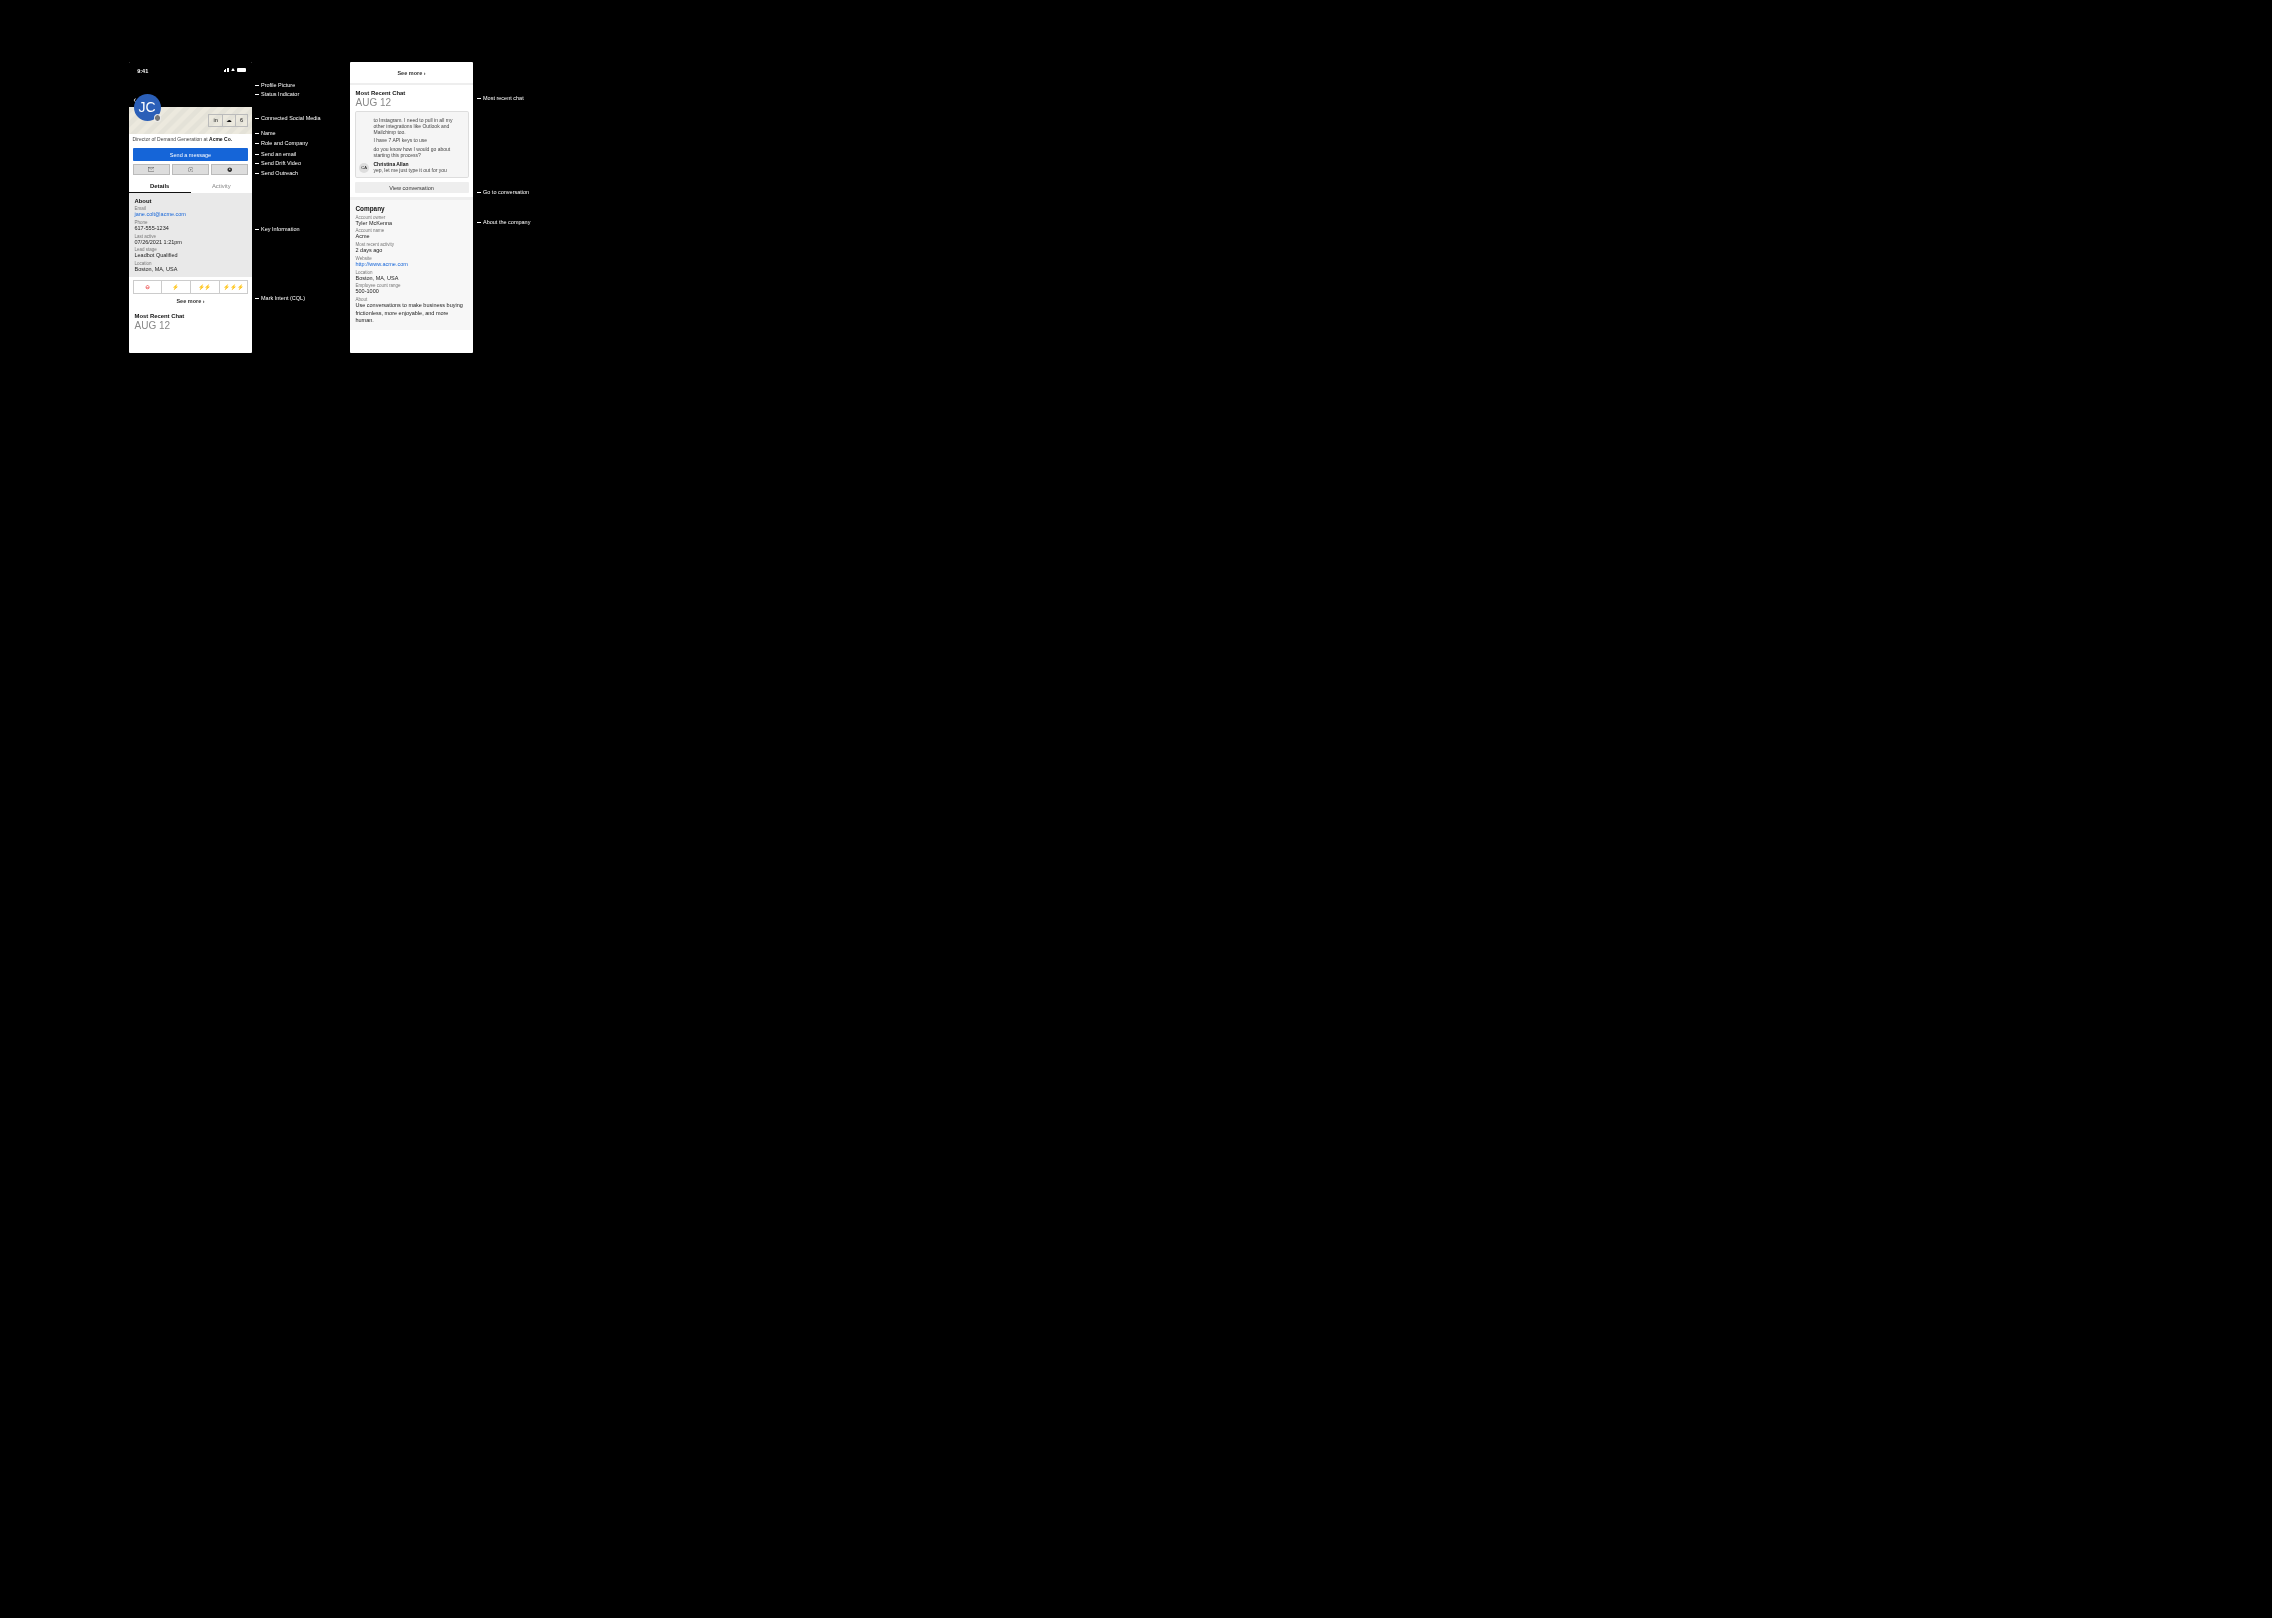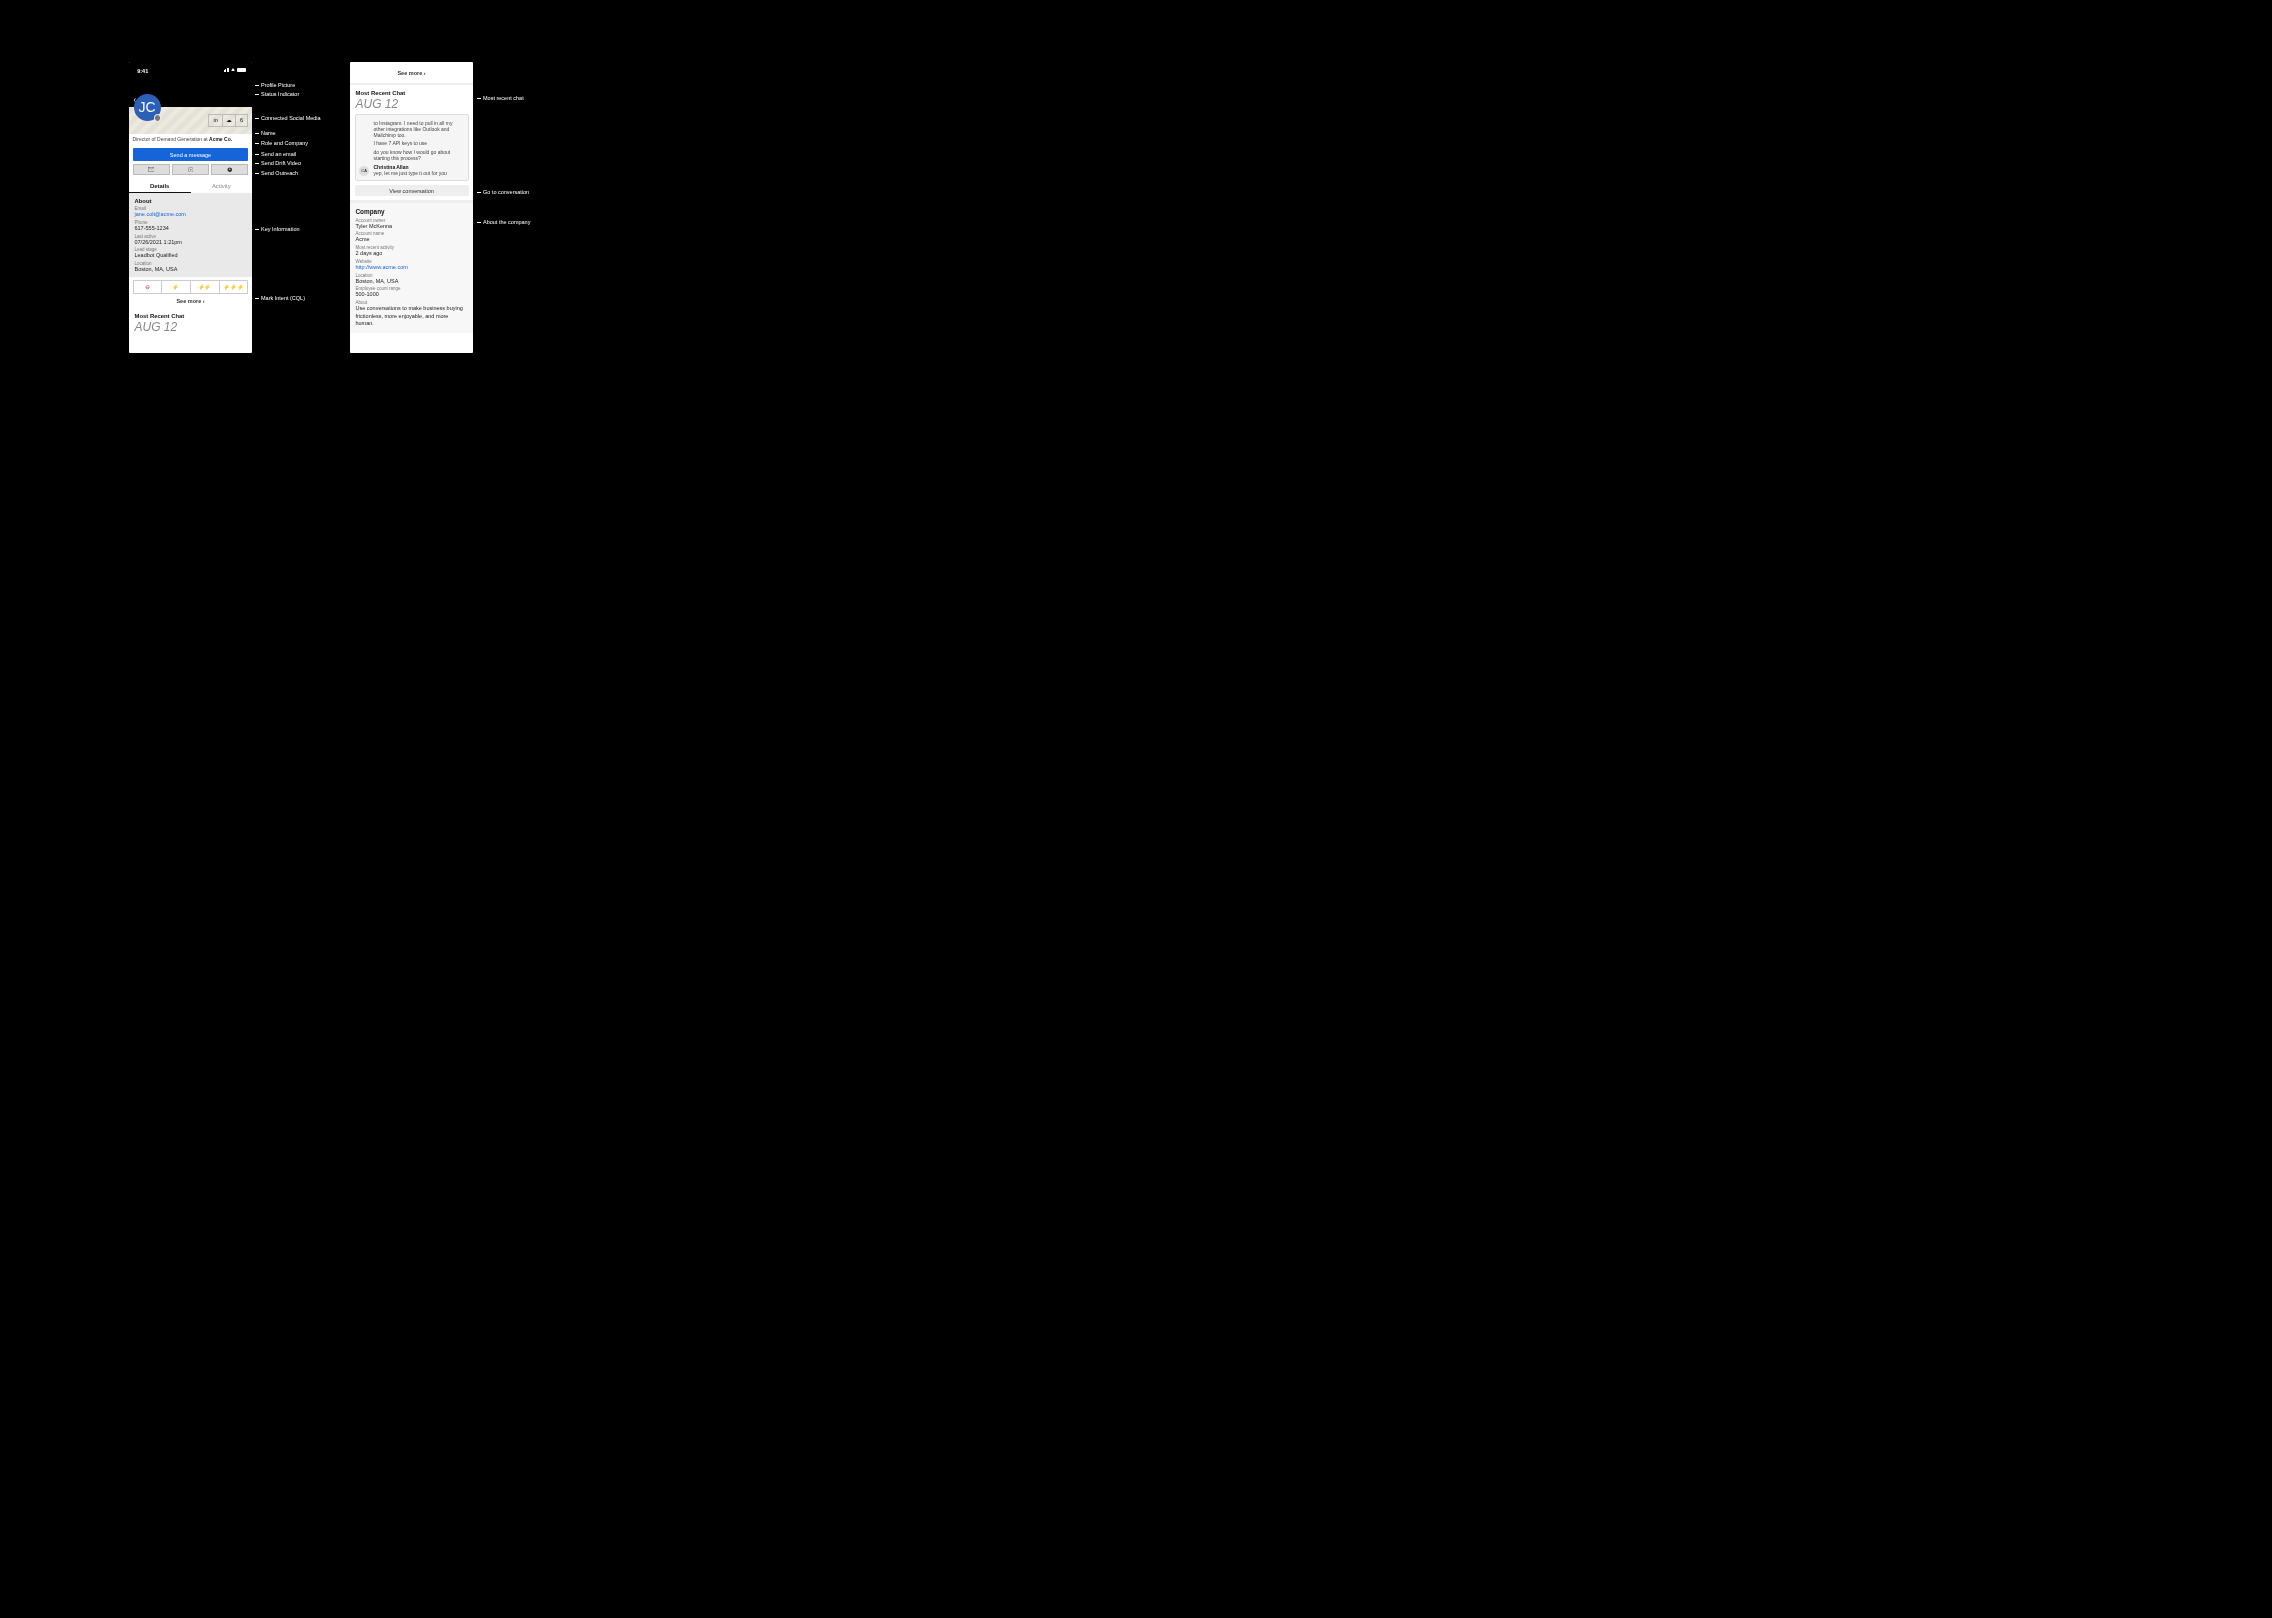--- a/index.html
+++ b/index.html
@@ -48,21 +48,21 @@
   .field-val { font-size:5.5px; color:#222; }
   .field-val.link { color:#1565d8; }
   .cql { display:flex; margin:3.6px 3.6px 0; border:0.5px solid #ccc; }
   .cql div { flex:1; text-align:center; padding:2.7px 0; border-left:0.5px solid #ccc; font-size:5.5px; }
   .cql div:first-child { border-left:none; }
   .bolt { color:#f0b429; }
   .nobolt { color:#e55; font-weight:bold; }
   .seemore { text-align:center; padding:4.5px; font-size:5.5px; font-weight:600; color:#333; }
   .chat-head { padding:4.5px 5.5px 0.9px; }
   .chat-head h4 { font-size:5.9px; font-weight:600; }
-  .chat-date { font-size:12px; color:#888; padding:0 5.5px 3.6px;font-style:italic; }
+  .chat-date { font-size:10px; color:#888; padding:0 5.5px 3.6px; }
   .chat-box { margin:0 4.5px; border:0.5px solid #ddd; border-radius:1.8px; padding:4.5px 4.5px 4.5px 18px; position:relative; background:#f5f5f5; }
   .chat-box p { font-size:5px; color:#444; margin-bottom:2.7px; }
   .chat-avatar { position:absolute; left:3.6px; bottom:4.5px; width:10px; height:10px; border-radius:50%; background:#ddd; font-size:4.1px; display:flex; align-items:center; justify-content:center; }
   .chat-name { font-size:5px; font-weight:600; color:#111; }
   .chat-reply { font-size:5px; color:#444; }
   .viewconv { margin:3.6px 4.5px; text-align:center; padding:2.7px; background:#eee; font-size:5.5px; color:#333; border-radius:0.9px; }
   .company { background:#f7f7f7; padding:5.5px; }
   .company h4 { font-size:6.4px; font-weight:600; margin-bottom:1.8px; }
   .annot { position:absolute; font-size:5.5px; color:#fff; white-space:nowrap; }
   .annot::before { content:""; position:absolute; left:-6.4px; top:3.2px; width:4.5px; height:0.5px; background:#fff; }

